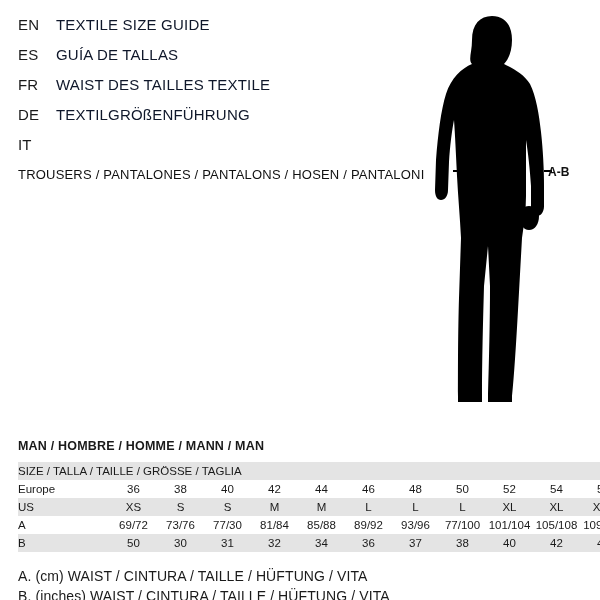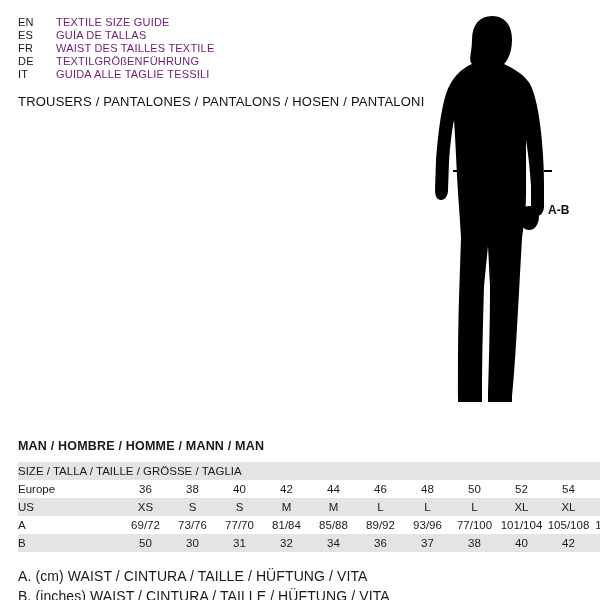--- a/index.html
+++ b/index.html
@@ -20,29 +20,29 @@
     width: 600px;
     height: 600px;
     box-sizing: border-box;
     padding: 16px 18px 0 18px;
   }
 
   
   .lang-block {
     display: grid;
     grid-template-columns: 38px 1fr;
-    row-gap: 1px;
-    font-size: 11px;
+    row-gap: 13px;
+    font-size: 15px;
     letter-spacing: 0.2px;
   }
   .lang-code {
     color: #1a1a1a;
   }
   .lang-text {
-    color: #701a75;
+    color: #0f172a;
     white-space: nowrap;
   }
 
   .section-title {
     margin-top: 14px;
     font-size: 13px;
     font-weight: normal;
     letter-spacing: 0.2px;
     color: #111;
   }
@@ -58,21 +58,20 @@
   .figure-svg {
     display: block;
   }
   .ab-label {
     position: absolute;
     left: 148px;
     top: 155px;
     font-size: 12px;
     font-weight: bold;
     color: #111;
-    margin-top: 38px;
   }
 
   
   .lower {
     position: absolute;
     left: 18px;
     top: 439px;
     width: 564px;
   }
   .lower-title {
@@ -90,21 +89,21 @@
   }
   table.size-table td {
     padding: 3px 0 3px 0;
     vertical-align: middle;
     white-space: nowrap;
   }
   tr.shade td {
     background: #e4e4e4;
   }
   td.label-col {
-    width: 104px;
+    width: 92px;
     padding-left: 3px;
     margin-left: 36px;
   }
   td.val {
     width: 47px;
     text-align: center;
   }
 
   .footnotes {
     margin-top: 14px;
@@ -125,21 +124,20 @@
     <div class="lang-code">ES</div>
     <div class="lang-text">GUÍA DE TALLAS</div>
 
     <div class="lang-code">FR</div>
     <div class="lang-text">WAIST DES TAILLES TEXTILE</div>
 
     <div class="lang-code">DE</div>
     <div class="lang-text">TEXTILGRÖßENFÜHRUNG</div>
 
     <div class="lang-code">IT</div>
-    <div class="lang-text">GUIDA ALLE TAGLIE TESSILI</div>
   </div>
 
   <div class="section-title">TROUSERS / PANTALONES / PANTALONS / HOSEN / PANTALONI</div>
 
   <div class="figure-wrap">
     <svg class="figure-svg" width="180" height="400" viewBox="0 0 180 400">
       <path fill="#000000" d="
         M72,30
         C72,14 80,6 92,6
         C104,6 112,14 112,30
@@ -231,21 +229,21 @@
           <td class="val">L</td>
           <td class="val">L</td>
           <td class="val">XL</td>
           <td class="val">XL</td>
           <td class="val">XXL</td>
         </tr>
         <tr>
           <td class="label-col">A</td>
           <td class="val">69/72</td>
           <td class="val">73/76</td>
-          <td class="val">77/70</td>
+          <td class="val">77/30</td>
           <td class="val">81/84</td>
           <td class="val">85/88</td>
           <td class="val">89/92</td>
           <td class="val">93/96</td>
           <td class="val">77/100</td>
           <td class="val">101/104</td>
           <td class="val">105/108</td>
           <td class="val">109/112</td>
         </tr>
         <tr class="shade">

